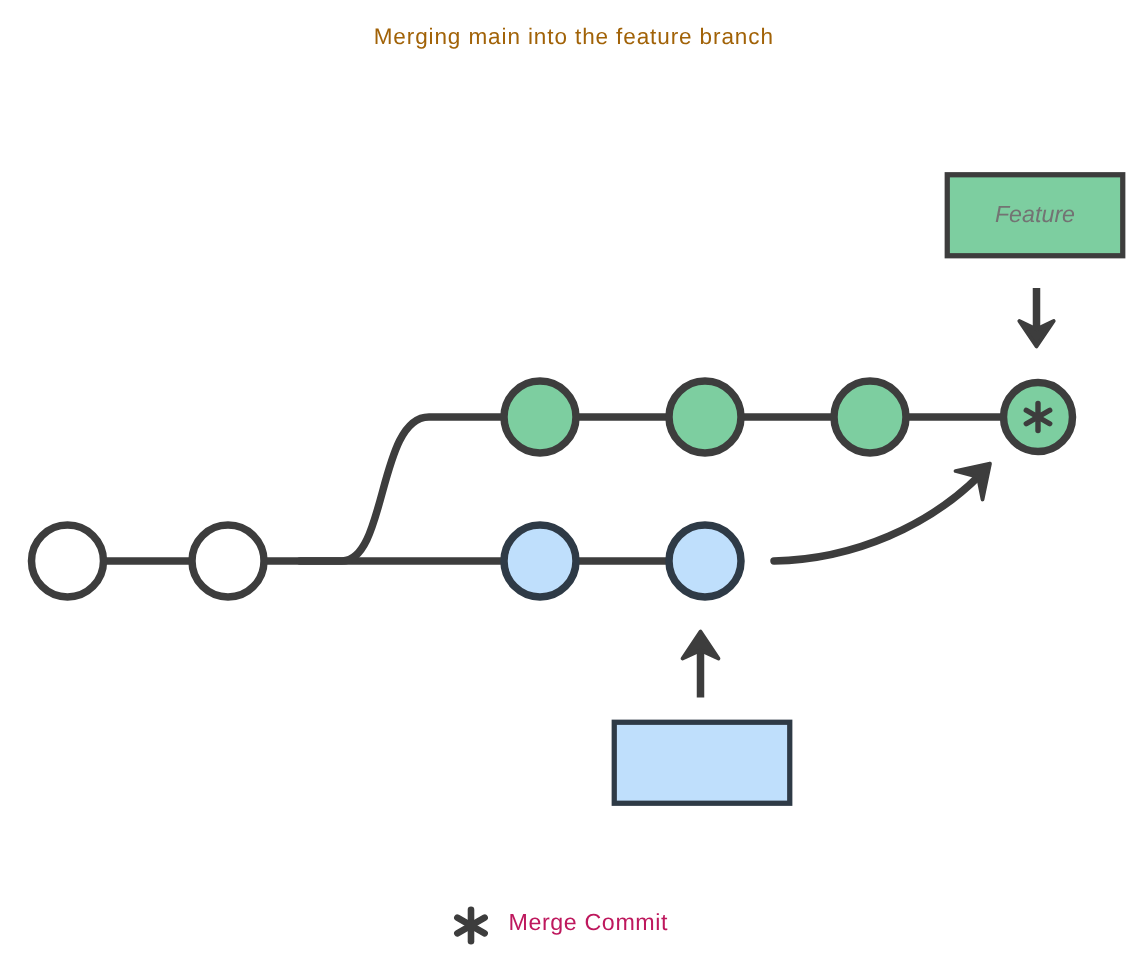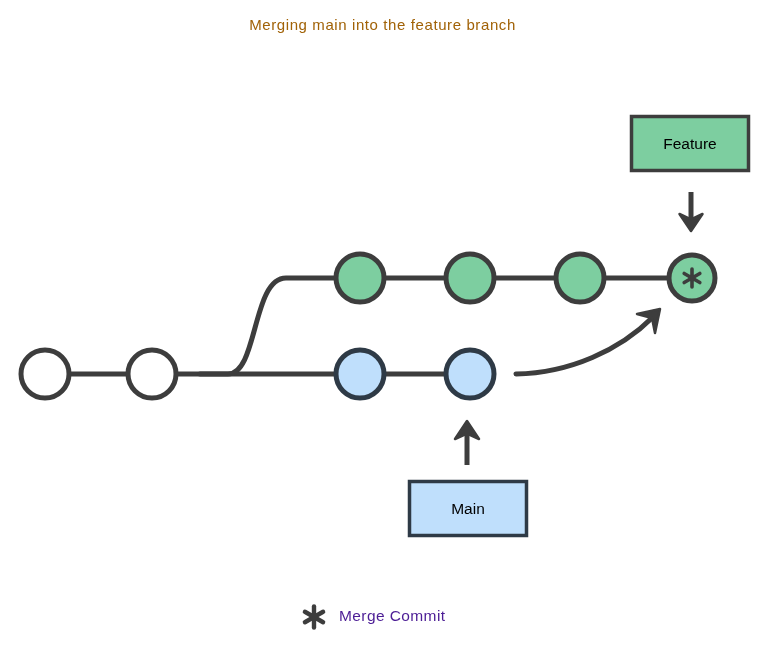--- a/index.html
+++ b/index.html
@@ -32,42 +32,43 @@
     font-family: "Liberation Sans", sans-serif;
     font-size: 15px;
     letter-spacing: 0.6px;
     color: #a16207;
     white-space: nowrap;
   }
   .box-label {
     position: absolute;
     font-family: "Liberation Sans", sans-serif;
     font-size: 15.5px;
-    color: #000000;
+    color: #737373;
     text-align: center;
     white-space: nowrap;
+    font-style: italic;
   }
   #feature-box-label {
     left: 630px;
     top: 135px;
     width: 120px;
   }
   #main-box-label {
     left: 408px;
     top: 500px;
     width: 120px;
   }
   .legend-label {
     position: absolute;
     left: 339px;
     top: 607px;
     font-family: "Liberation Sans", sans-serif;
     font-size: 15.5px;
     letter-spacing: 0.4px;
-    color: #4c1d95;
+    color: #be185d;
     white-space: nowrap;
   }
   svg {
     position: absolute;
     top: 0;
     left: 0;
     display: block;
   }
 </style>
 </head>
@@ -145,17 +146,16 @@
       <line x1="0" y1="-10.5" x2="0" y2="10.5"></line>
       <line x1="-9.1" y1="-5.25" x2="9.1" y2="5.25"></line>
       <line x1="-9.1" y1="5.25" x2="9.1" y2="-5.25"></line>
       <circle cx="0" cy="0" r="4" stroke="none"></circle>
     </g>
 
   </svg>
 
   <div class="box-label" id="feature-box-label">Feature</div>
 
-  <div class="box-label" id="main-box-label">Main</div>
 
   <div class="legend-label">Merge Commit</div>
 
 </div>
 
 </body></html>

